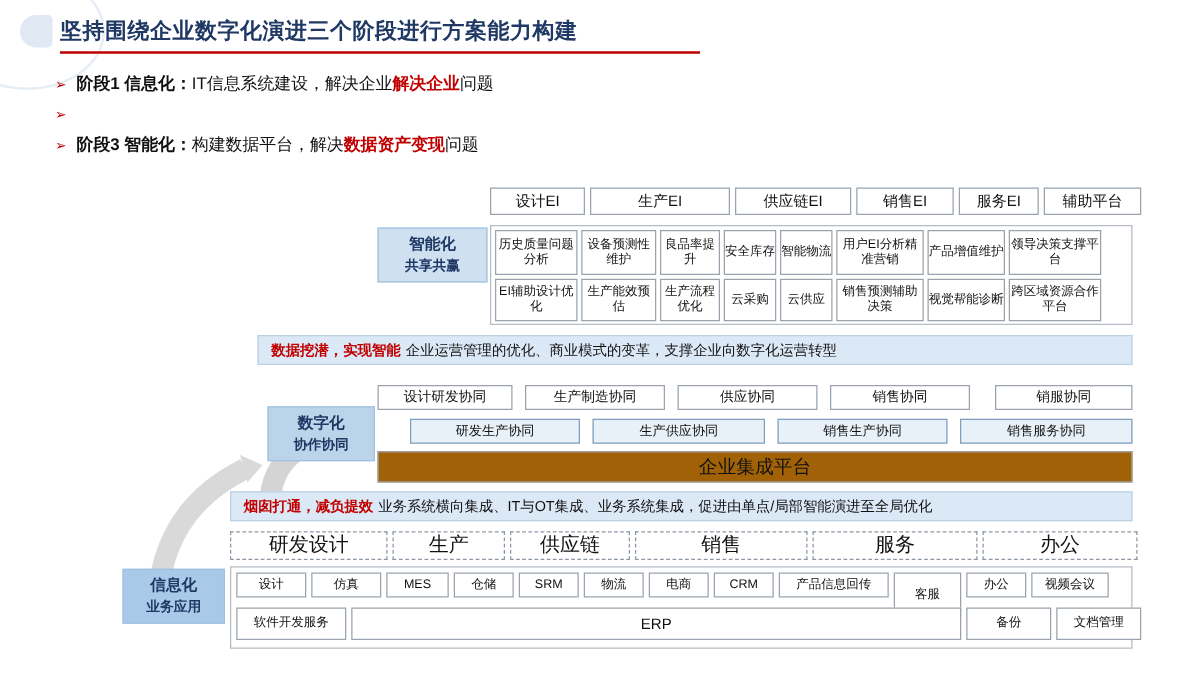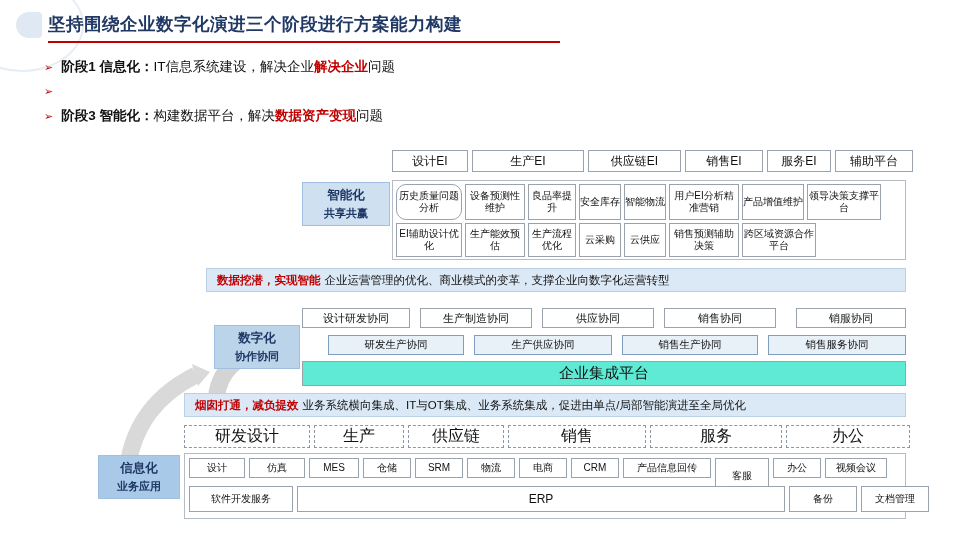--- a/index.html
+++ b/index.html
@@ -57,21 +57,21 @@
   .stage.info{background:#a9c9e8;}
   
   .banner{
     position:absolute;box-sizing:border-box;
     background:#dbe8f5;border:1px solid #bcd0e4;
     display:flex;align-items:center;
     font-size:11.5px;color:#111;padding-left:10px;
   }
   .banner .k{font-weight:bold;color:#c00000;margin-right:4px;}
   .platform{
-    position:absolute;box-sizing:border-box;border:1px solid #9aa3ad;background:#5eead4;
+    position:absolute;box-sizing:border-box;border:1px solid #9aa3ad;background:#a16207;
     display:flex;align-items:center;justify-content:center;
     font-size:15px;color:#111;
   }
   
   .ei{
     box-sizing:border-box;border:1px solid #9aa3ad;background:#fff;
     display:flex;align-items:center;justify-content:center;
     font-size:12px;color:#111;
   }
   .wide-label{
@@ -129,36 +129,37 @@
     <div class="ei" style="width:78px;height:22px;margin-left:4px;">辅助平台</div>
   </div>
 
   <div class="stage" style="left:206px;top:32px;width:88px;height:44px;">
     <span>智能化</span>
     <span class="sub">共享共赢</span>
   </div>
 
   <div class="outerbox" style="left:296px;top:30px;width:514px;height:80px;">
     <div style="position:absolute;left:3px;top:3px;display:flex;">
-      <div class="cell" style="width:66px;height:36px;border-radius:10px;">历史质量问题分析</div>
+      <div class="cell" style="width:66px;height:36px;">历史质量问题分析</div>
       <div class="cell" style="width:60px;height:36px;margin-left:3px;">设备预测性维护</div>
       <div class="cell" style="width:48px;height:36px;margin-left:3px;">良品率提升</div>
       <div class="cell" style="width:42px;height:36px;margin-left:3px;">安全库存</div>
       <div class="cell" style="width:42px;height:36px;margin-left:3px;">智能物流</div>
       <div class="cell" style="width:70px;height:36px;margin-left:3px;">用户EI分析精准营销</div>
       <div class="cell" style="width:62px;height:36px;margin-left:3px;">产品增值维护</div>
       <div class="cell" style="width:74px;height:36px;margin-left:3px;">领导决策支撑平台</div>
     </div>
     <div style="position:absolute;left:3px;top:42px;display:flex;">
       <div class="cell" style="width:66px;height:34px;">EI辅助设计优化</div>
       <div class="cell" style="width:60px;height:34px;margin-left:3px;">生产能效预估</div>
       <div class="cell" style="width:48px;height:34px;margin-left:3px;">生产流程优化</div>
       <div class="cell" style="width:42px;height:34px;margin-left:3px;">云采购</div>
       <div class="cell" style="width:42px;height:34px;margin-left:3px;">云供应</div>
       <div class="cell" style="width:70px;height:34px;margin-left:3px;">销售预测辅助决策</div>
+      <div class="cell" style="width:62px;height:34px;margin-left:3px;">视觉帮能诊断</div>
       <div class="cell" style="width:74px;height:34px;margin-left:3px;">跨区域资源合作平台</div>
     </div>
   </div>
 
   <div class="banner" style="left:110px;top:118px;width:700px;height:24px;">
     <span class="k">数据挖潜，实现智能</span>
     <span>企业运营管理的优化、商业模式的变革，支撑企业向数字化运营转型</span>
   </div>
 
   <div class="stage blue2" style="left:118px;top:175px;width:86px;height:44px;">
@@ -211,20 +212,20 @@
       <div class="cell" style="width:48px;height:20px;margin-left:4px;">SRM</div>
       <div class="cell" style="width:48px;height:20px;margin-left:4px;">物流</div>
       <div class="cell" style="width:48px;height:20px;margin-left:4px;">电商</div>
       <div class="cell" style="width:48px;height:20px;margin-left:4px;">CRM</div>
       <div class="cell" style="width:88px;height:20px;margin-left:4px;">产品信息回传</div>
       <div class="cell" style="width:54px;height:36px;margin-left:4px;">客服</div>
       <div class="cell" style="width:48px;height:20px;margin-left:4px;">办公</div>
       <div class="cell" style="width:62px;height:20px;margin-left:4px;">视频会议</div>
     </div>
     <div style="position:absolute;left:4px;top:32px;display:flex;">
-      <div class="cell" style="width:104px;height:26px;">软件开发服务</div>
+      <div class="cell" style="width:88px;height:26px;">软件开发服务</div>
       <div class="cell" style="width:488px;height:26px;margin-left:4px;font-size:12px;">ERP</div>
       <div class="cell" style="width:68px;height:26px;margin-left:4px;">备份</div>
       <div class="cell" style="width:68px;height:26px;margin-left:4px;">文档管理</div>
     </div>
   </div>
 
 </div>
 
 </body></html>

